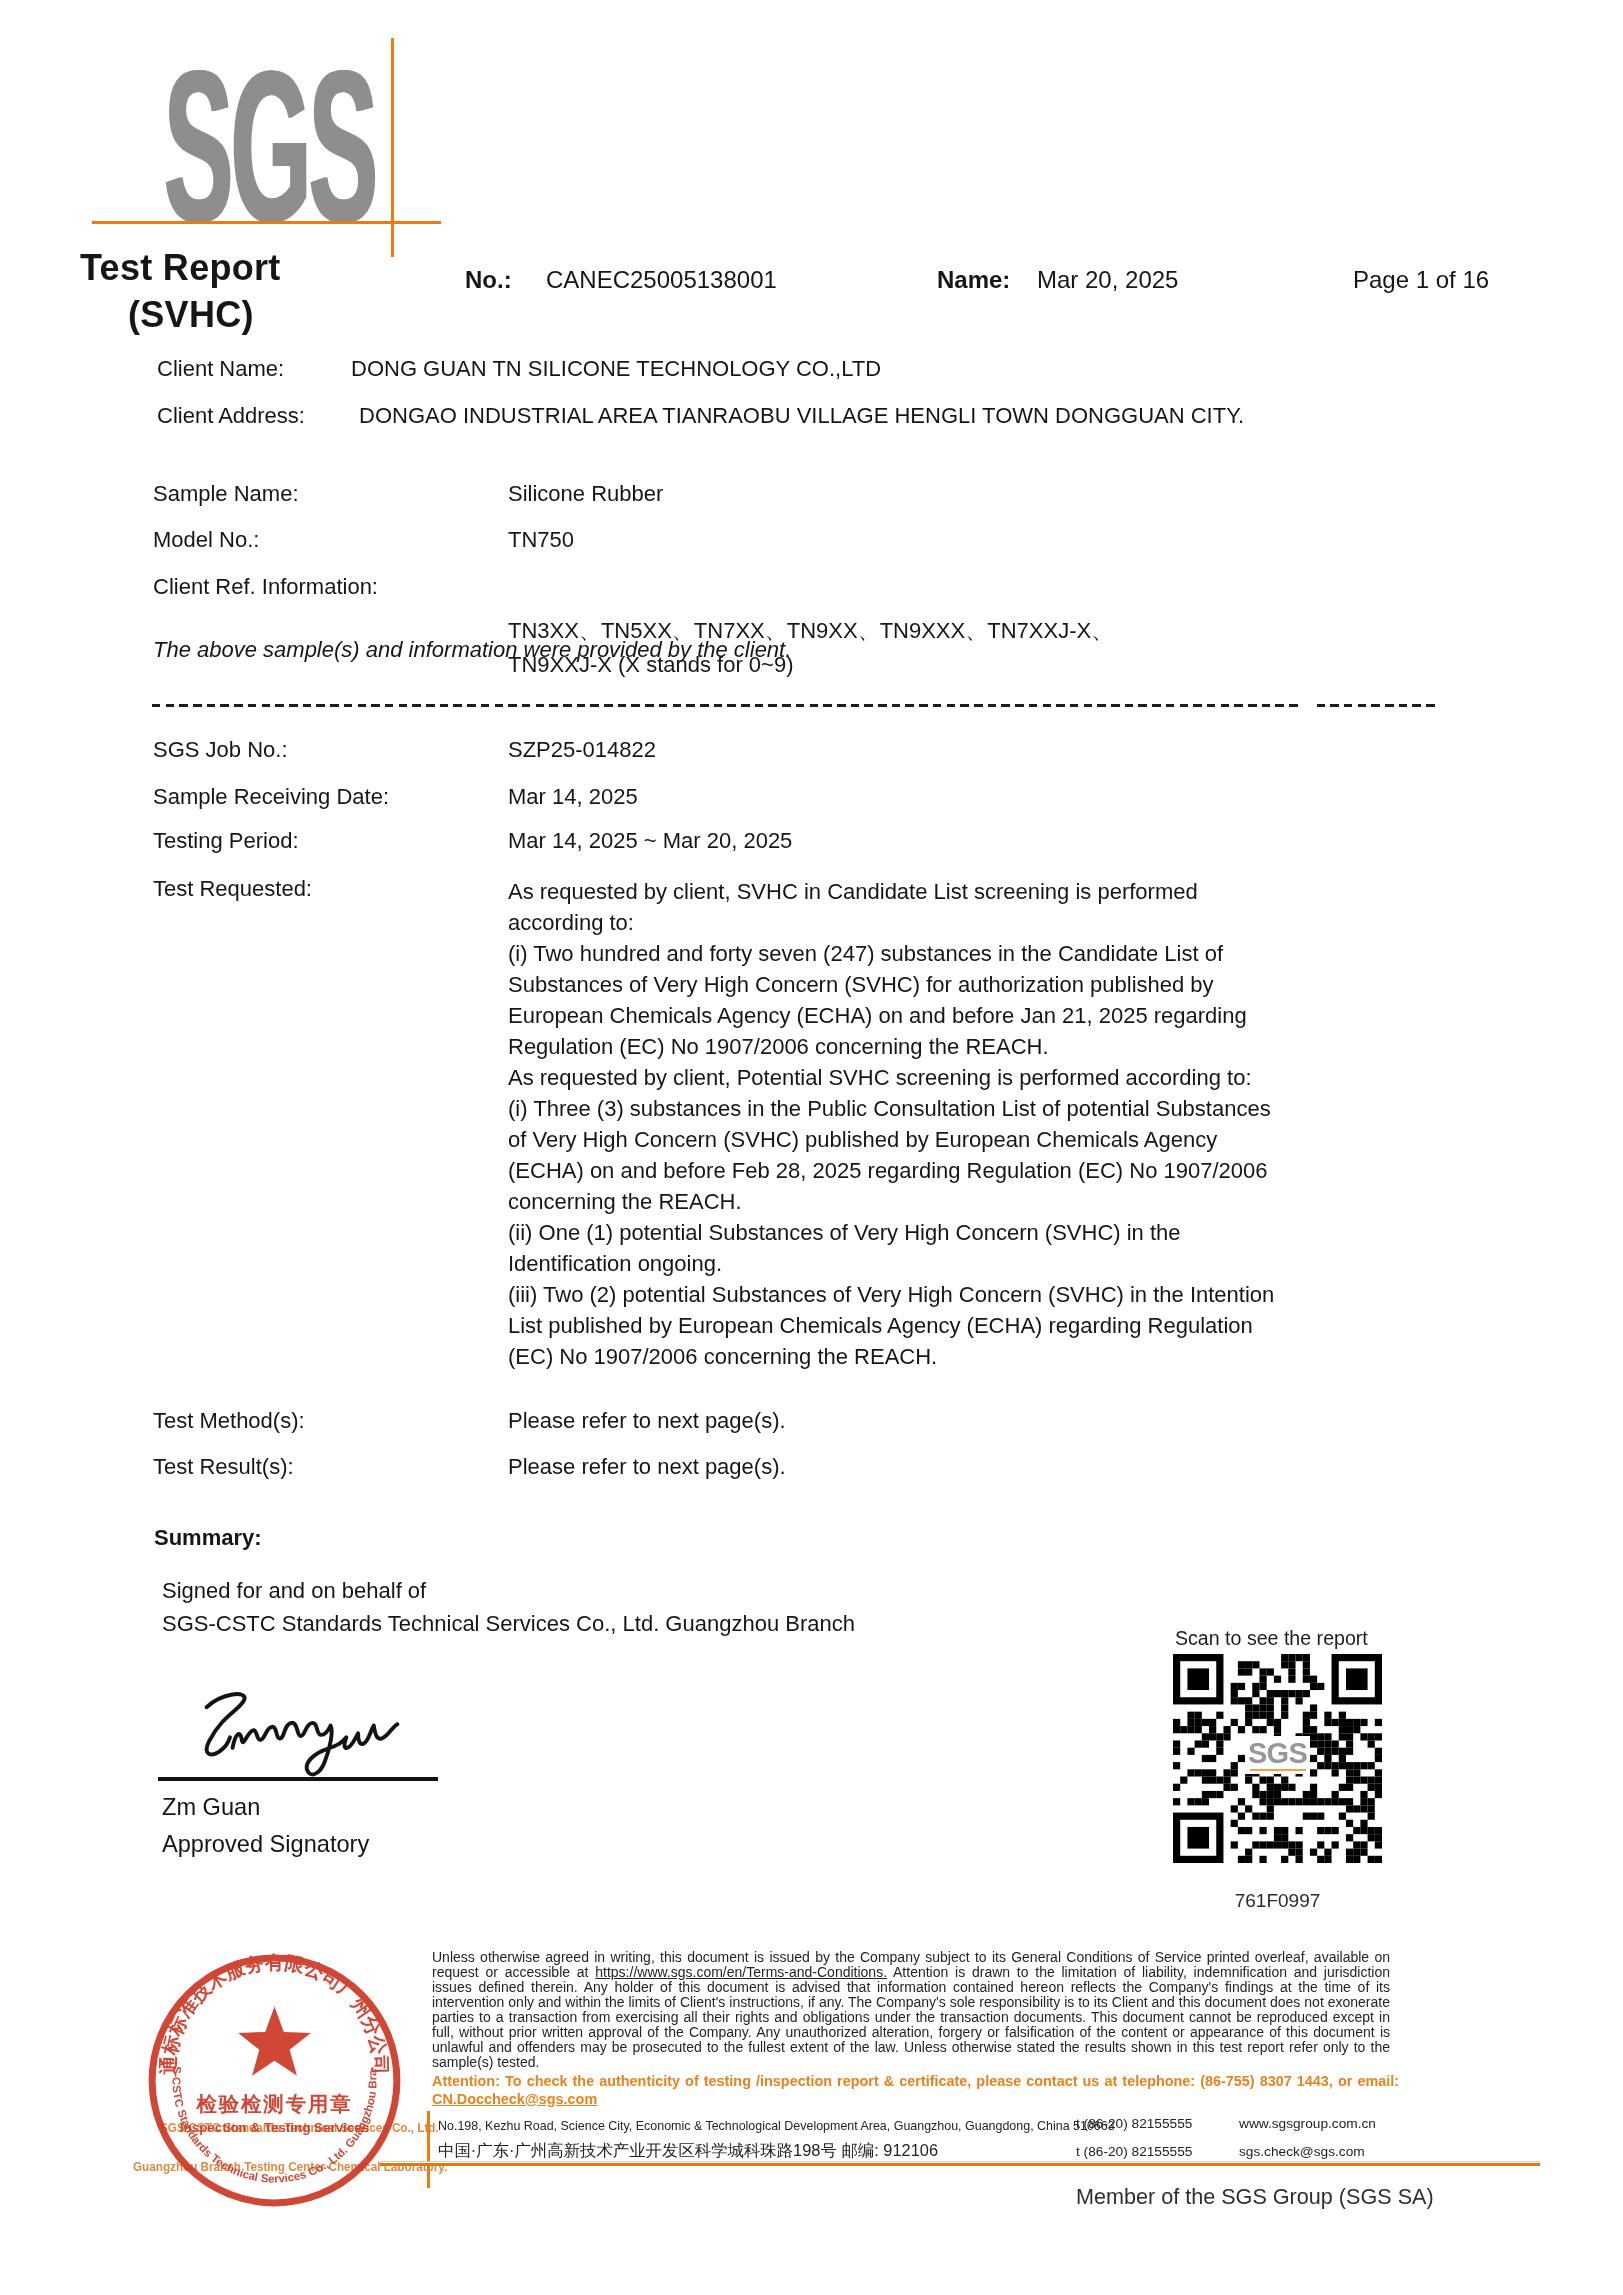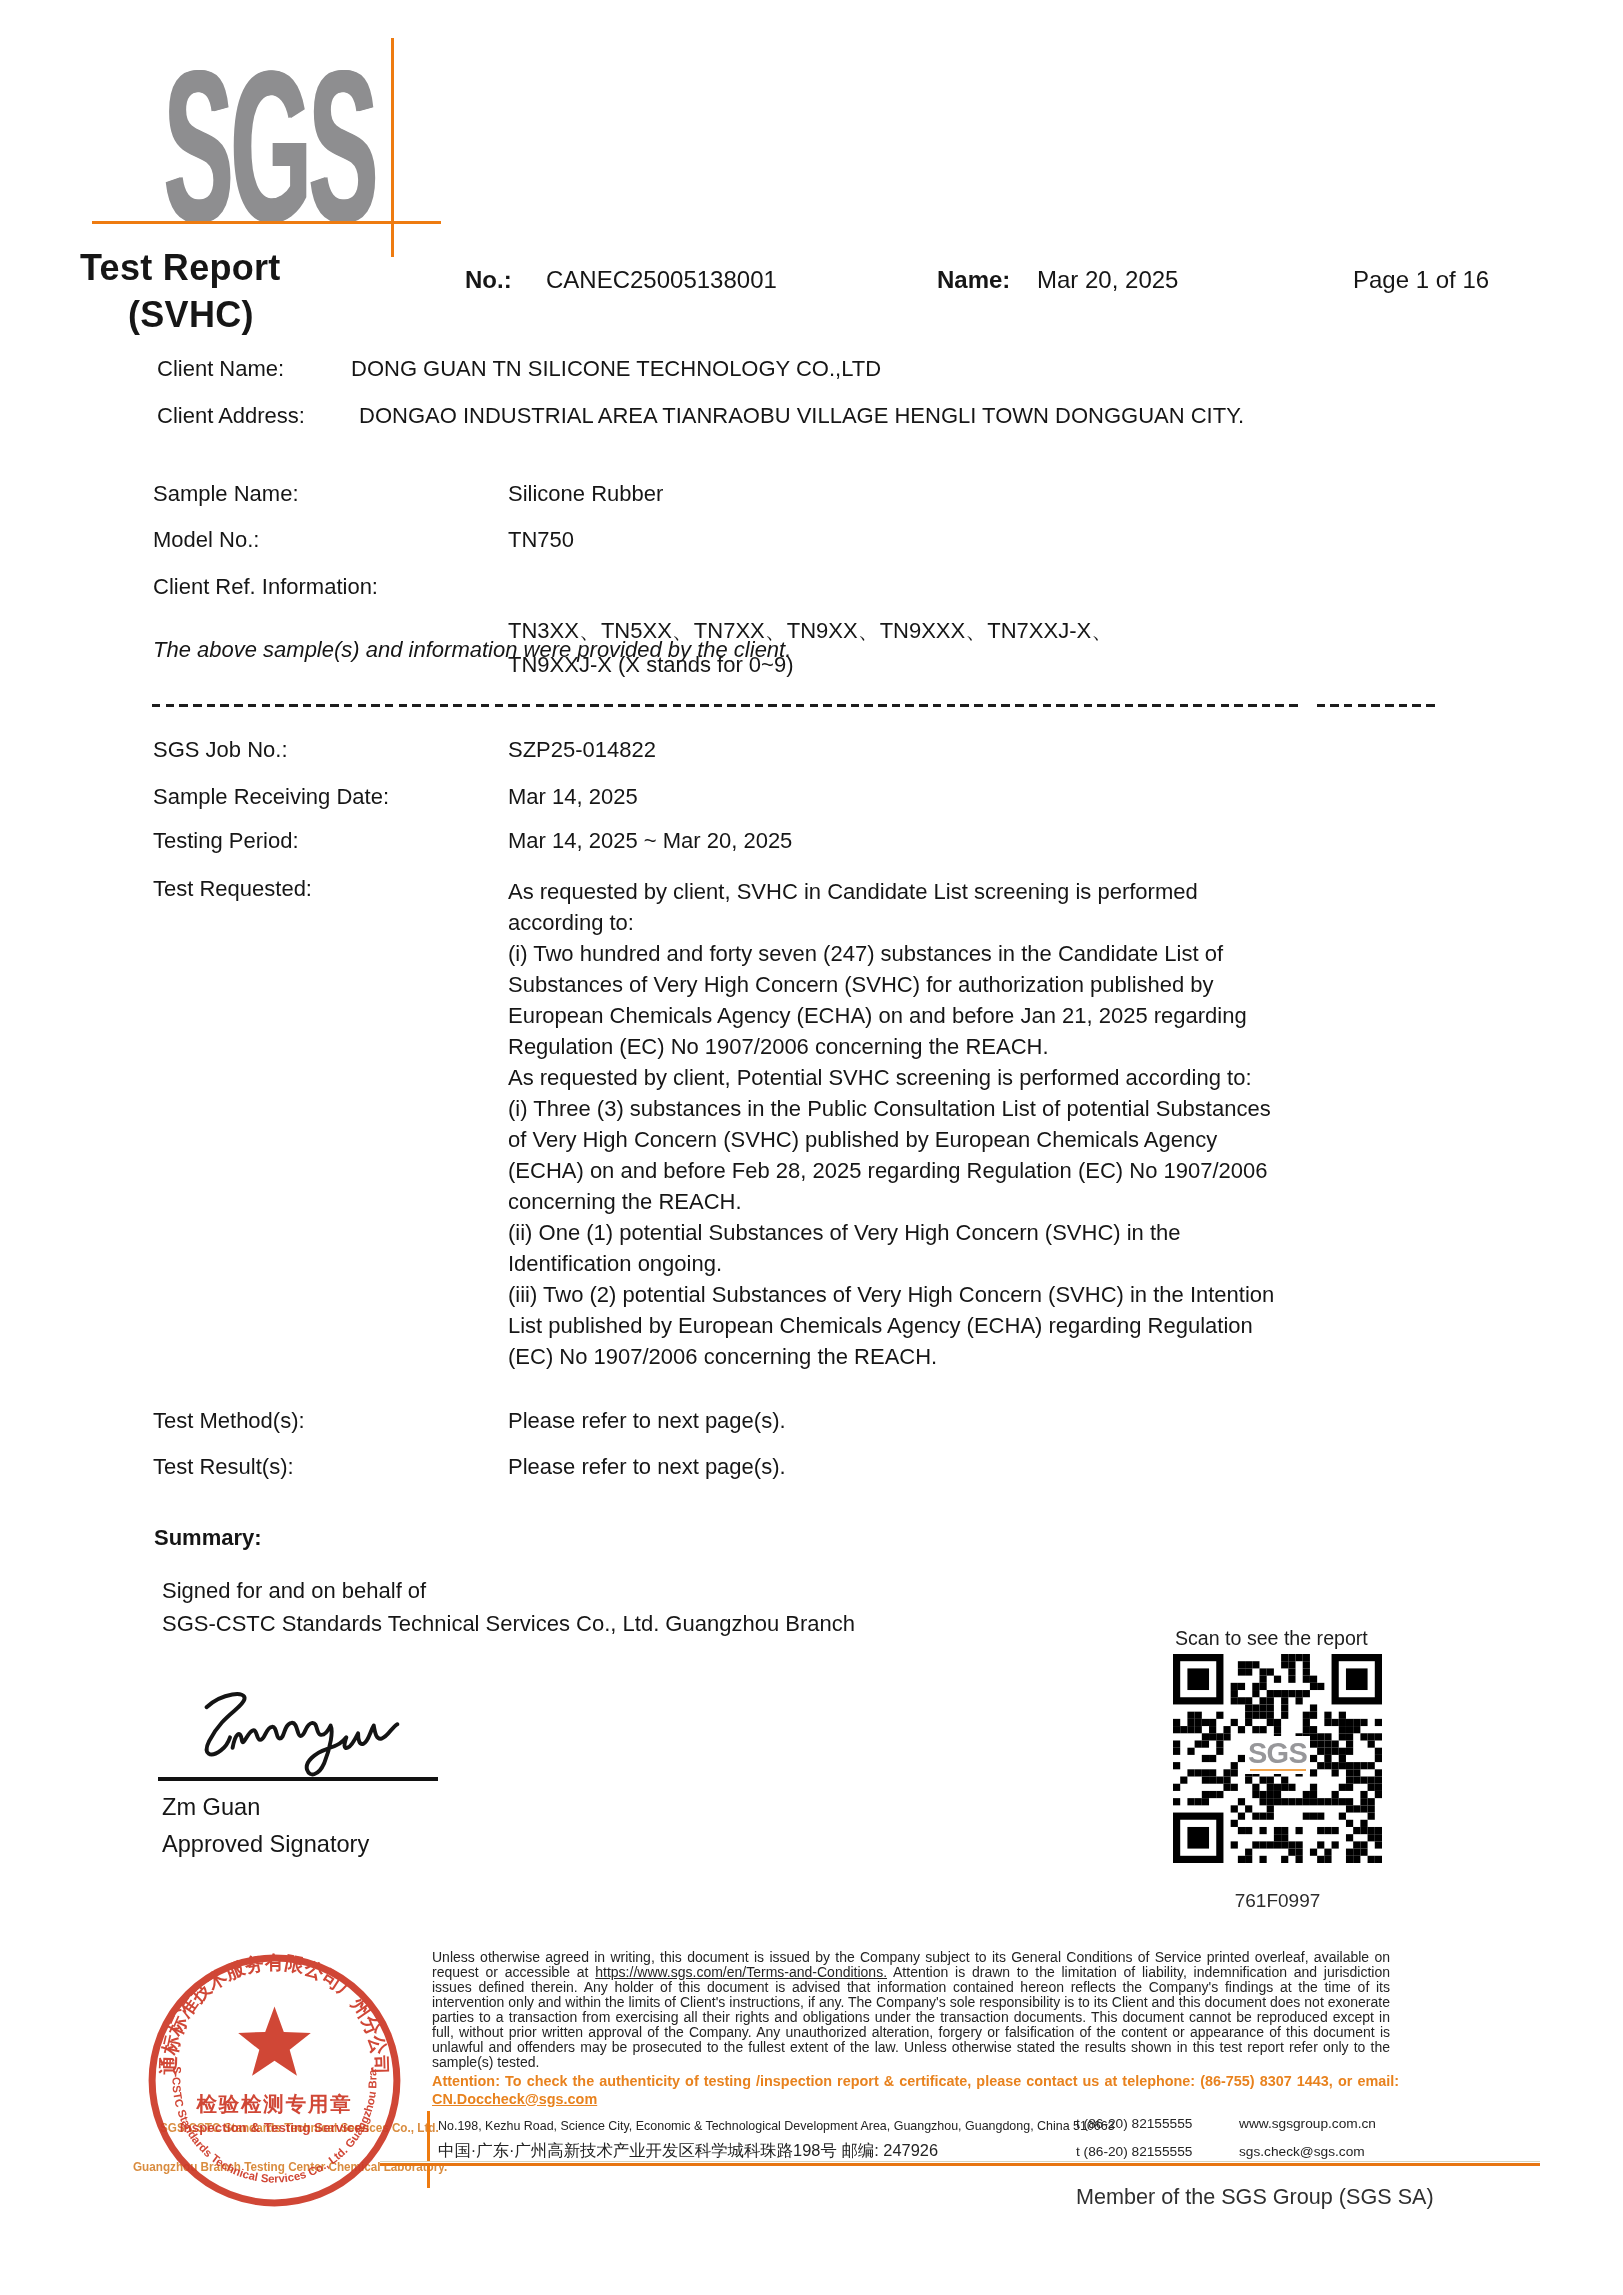--- a/index.html
+++ b/index.html
@@ -483,21 +483,21 @@
     <span>Unless otherwise agreed in writing, this document is issued by the Company subject to its General Conditions of Service printed overleaf, available on request or accessible at </span><span class="u-link">https://www.sgs.com/en/Terms-and-Conditions.</span><span> Attention is drawn to the limitation of liability, indemnification and jurisdiction issues defined therein. Any holder of this document is advised that information contained hereon reflects the Company's findings at the time of its intervention only and within the limits of Client's instructions, if any. The Company's sole responsibility is to its Client and this document does not exonerate parties to a transaction from exercising all their rights and obligations under the transaction documents. This document cannot be reproduced except in full, without prior written approval of the Company. Any unauthorized alteration, forgery or falsification of the content or appearance of this document is unlawful and offenders may be prosecuted to the fullest extent of the law. Unless otherwise stated the results shown in this test report refer only to the sample(s) tested.</span>
   </div>
   <div class="abs att" style="left:432px;top:2073px;">
     <span>Attention: To check the authenticity of testing /inspection report &amp; certificate, please contact us at telephone: (86-755) 8307 1443, or email: </span><span class="u-link">CN.Doccheck@sgs.com</span>
   </div>
 
   <div class="abs oline" style="left:427px;top:2111px;width:2.6px;height:77px;"></div>
   <div class="abs addr-en" style="left:438px;top:2118px;">No.198, Kezhu Road, Science City, Economic &amp; Technological Development Area, Guangzhou, Guangdong, China 510663</div>
   <div class="abs addr-sm" style="left:1076px;top:2116px;">t (86-20) 82155555</div>
   <div class="abs addr-sm" style="left:1239px;top:2116px;">www.sgsgroup.com.cn</div>
-  <div class="abs addr-cn" style="left:438px;top:2140px;">中国·广东·广州高新技术产业开发区科学城科珠路198号    邮编: 247926</div>
+  <div class="abs addr-cn" style="left:438px;top:2140px;">中国·广东·广州高新技术产业开发区科学城科珠路198号    邮编: 912106</div>
   <div class="abs addr-sm" style="left:1076px;top:2144px;">t (86-20) 82155555</div>
   <div class="abs addr-sm" style="left:1239px;top:2144px;">sgs.check@sgs.com</div>
 
   <div class="abs bigrule" style="left:380px;top:2161px;width:1160px;height:5.2px;"></div>
   <div class="abs member" style="left:1076px;top:2184px;">Member of the SGS Group (SGS SA)</div>
 
 </div>
 
 
 </body></html>

